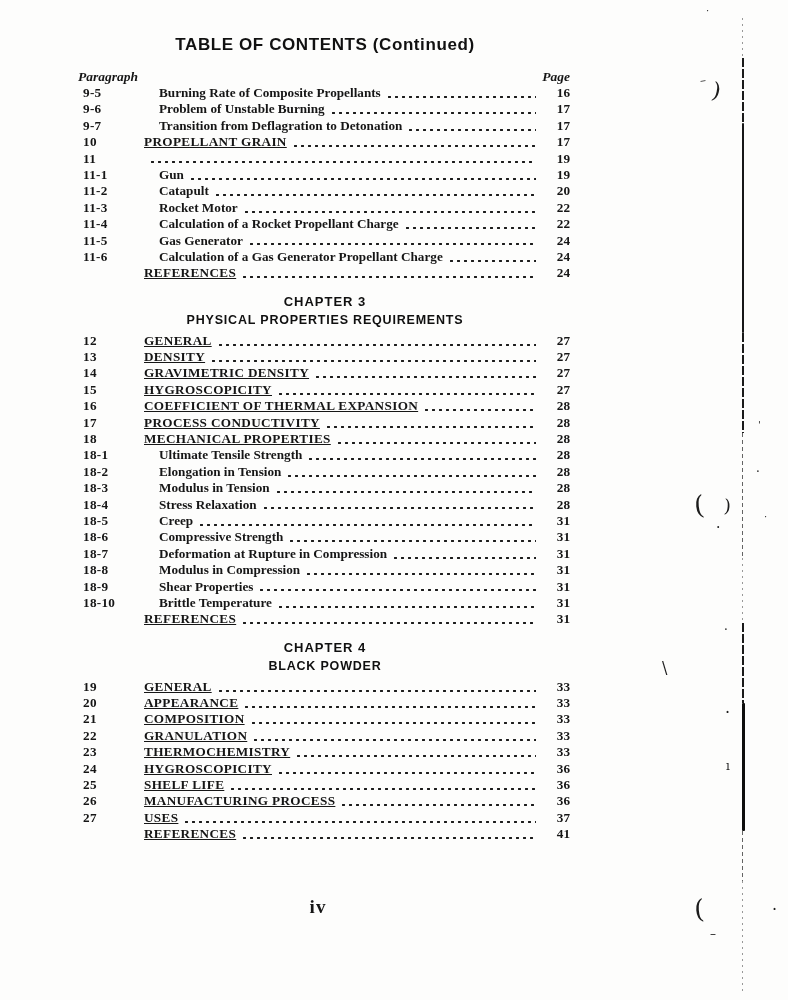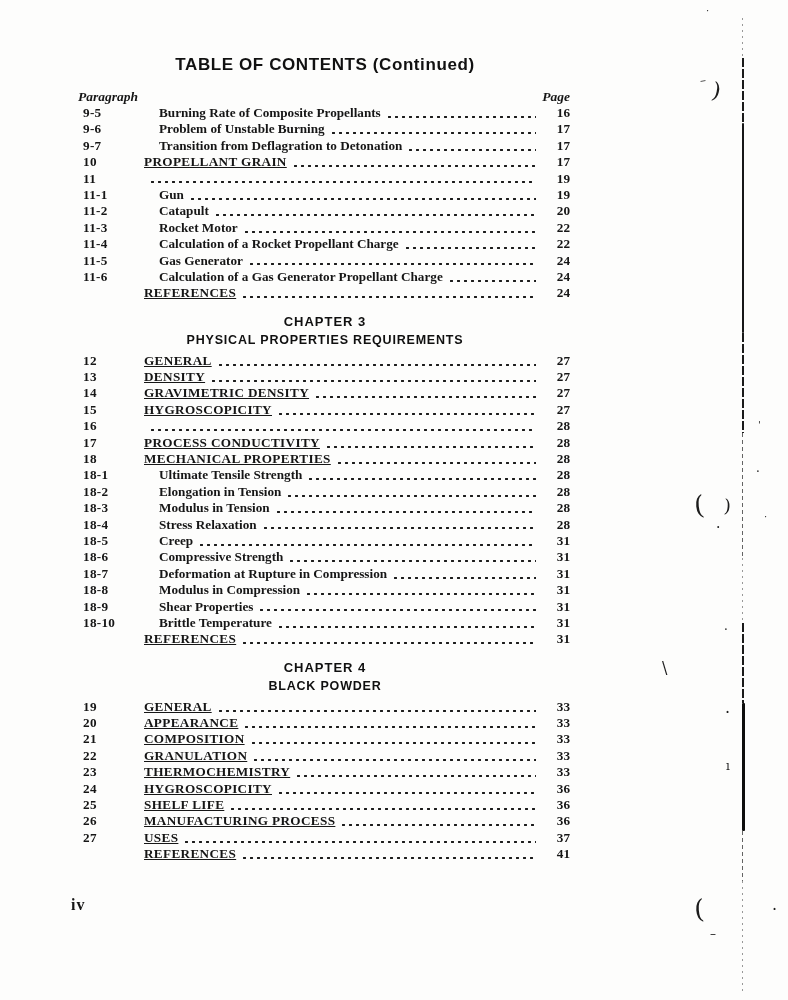--- a/index.html
+++ b/index.html
@@ -2,21 +2,21 @@
 <html><head>
 <meta charset="utf-8">
 <style>
   html,body{margin:0;padding:0;}
   body{
     width:788px;height:1000px;position:relative;overflow:hidden;
     background:#fdfdfc;color:#161616;
     font-family:"Liberation Serif", serif;
   }
   .sheet{position:absolute;inset:0;overflow:hidden;}
-  .content{position:absolute;left:78px;top:0;width:494px;height:718px;padding-top:56px;box-sizing:border-box;}
+  .content{position:absolute;left:78px;top:0;width:494px;height:718px;padding-top:36px;box-sizing:border-box;}
   .doc-title{
     text-align:center;font-family:"Liberation Sans",sans-serif;font-weight:700;
     font-size:17px;line-height:18px;letter-spacing:.6px;color:#111;
   }
   .col-headers{position:relative;margin-top:15px;height:16px;
     font-style:italic;font-weight:700;font-size:13.5px;text-align:right;}
   .col-paragraph{position:absolute;left:0;}
   .col-page{position:absolute;right:2px;}
   .toc-body{margin-top:0;}
   .toc-row{
@@ -36,22 +36,22 @@
   .toc-row .page{width:30px;flex:none;text-align:right;padding-right:2px;box-sizing:border-box;}
   .chapter-head{
     text-align:center;font-family:"Liberation Sans",sans-serif;font-weight:700;
     font-size:13px;line-height:14px;letter-spacing:1px;margin-top:13px;color:#101010;
   }
   .chapter-sub{
     text-align:center;font-family:"Liberation Sans",sans-serif;font-weight:700;
     font-size:12.5px;line-height:13px;letter-spacing:.8px;margin:5px 0 6px;color:#101010;
   }
   .page-footer{
-    position:absolute;top:896px;left:0;width:494px;text-align:left;
-    font-weight:700;font-size:16px;letter-spacing:1px;transform:translateX(-7px);
+    position:absolute;top:896px;left:0;width:494px;text-align:center;
+    font-weight:700;font-size:19px;letter-spacing:1px;transform:translateX(-7px);
   }
   .artifacts{position:absolute;inset:0;pointer-events:none;}
   .artifact{position:absolute;color:#1c1c1c;font-family:"DejaVu Serif",serif;line-height:1;}
   .seg{position:absolute;}
   .seg.faint{width:1px;background:repeating-linear-gradient(#333 0 2px, transparent 2px 6px);opacity:.5;}
   .seg.thin{width:1.4px;background:repeating-linear-gradient(#222 0 4px, transparent 4px 7px);opacity:.7;}
   .seg.medium{width:2px;background:repeating-linear-gradient(#1a1a1a 0 9px, transparent 9px 11px);}
   .seg.dark{width:2.3px;background:#171717;border-radius:1px;}
   .seg.darkest{width:3px;background:#0d0d0d;border-radius:1px;}
 </style>
@@ -158,20 +158,21 @@
           <span class="page">27</span>
         </div>
         <div class="toc-row main">
           <span class="num">15</span>
           <span class="title">HYGROSCOPICITY</span>
           <span class="leader"></span>
           <span class="page">27</span>
         </div>
         <div class="toc-row main">
           <span class="num">16</span>
+          <span class="title">COEFFICIENT OF THERMAL EXPANSION</span>
           <span class="leader"></span>
           <span class="page">28</span>
         </div>
         <div class="toc-row main">
           <span class="num">17</span>
           <span class="title">PROCESS CONDUCTIVITY</span>
           <span class="leader"></span>
           <span class="page">28</span>
         </div>
         <div class="toc-row main">

